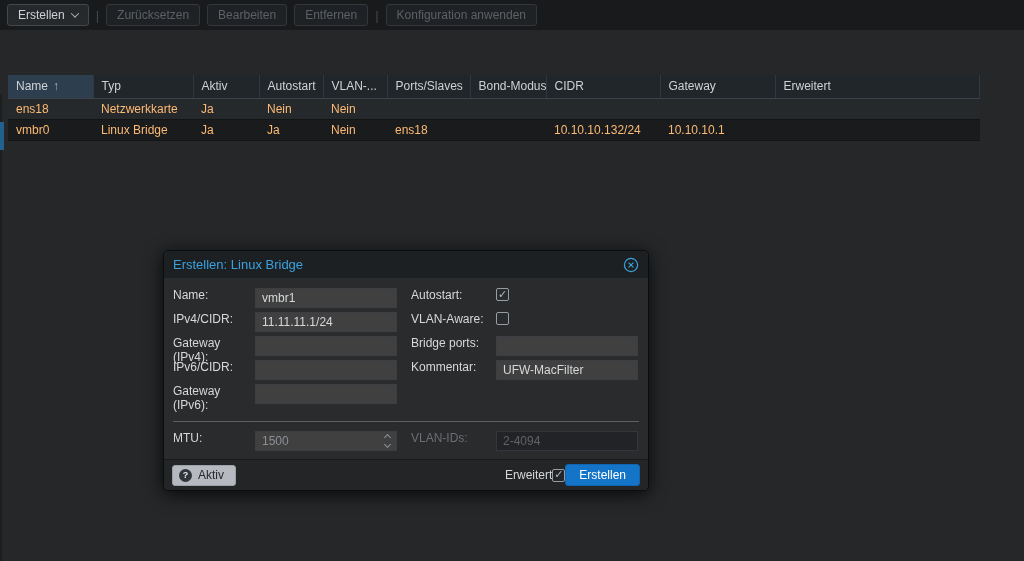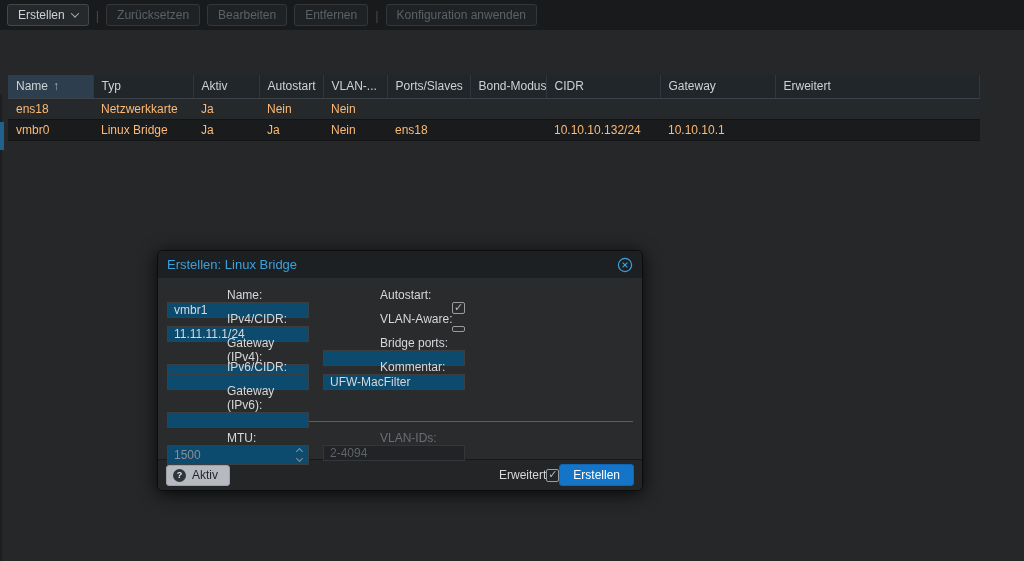--- a/index.html
+++ b/index.html
@@ -50,40 +50,40 @@
     border-bottom:1px solid #121416; overflow:hidden; white-space:nowrap; cursor:default;
   }
   .net-table tr.row-even td { background:#26292c; }
   .net-table tr.row-odd  td { background:#1a1b1d; }
 
   .left-strip { position:absolute; left:0; top:122px; width:4px; height:28px; background:#20618e; }
   .left-edge  { position:absolute; left:0; top:94px; bottom:0; width:2px; background:#1c1e20; }
 
   
   .dialog {
-    position:absolute; left:157px; top:250px; width:486px;
+    position:absolute; left:163px; top:250px; width:486px;
     background:#2a2b2d; border:1px solid #0b0c0d; border-radius:5px;
     box-shadow:0 3px 18px rgba(0,0,0,0.8);
   }
   .dialog-header {
     height:27px; background:#1d2023; border-radius:5px 5px 0 0;
     display:flex; align-items:center; justify-content:space-between; padding:0 9px;
   }
   .dialog-title { color:#3ba1dc; font-size:13px; }
   .close-icon { cursor:pointer; display:flex; }
 
   .dialog-body { padding:10px 9px 8px 9px; }
   .form-cols { display:flex; gap:14px; }
-  .form-row { display:flex; align-items:flex-end; height:20px; margin-bottom:4px;flex-direction:column; }
+  .form-row { display:flex; align-items:flex-start; height:20px; margin-bottom:4px; }
   .col-left  .form-row label { width:82px; color:#d6d8da; flex:none; }
   .col-right .form-row label { width:85px; color:#d6d8da; flex:none; }
   label.dim { color:#6a6e72 !important; }
 
   input.field {
-    width:142px; height:20px; background:#0c4a6e; border:1px solid #3b3f44;
+    width:142px; height:20px; background:#404040; border:1px solid #3b3f44;
     color:#d6d8da; padding:0 6px; font-size:12px; font-family:inherit;
   }
   input.field::placeholder { color:#8b9095; opacity:1; }
   input.field.dim-field { background:#212326; border-color:#33373b; }
   input.field.dim-field::placeholder { color:#5f6367; }
 
   .checkbox {
     width:13px; height:13px; border:1px solid #989da2; border-radius:2px;
     display:inline-flex; align-items:center; justify-content:center;
     color:#b6bbc0; font-size:11px; line-height:1; cursor:pointer; background:transparent;

